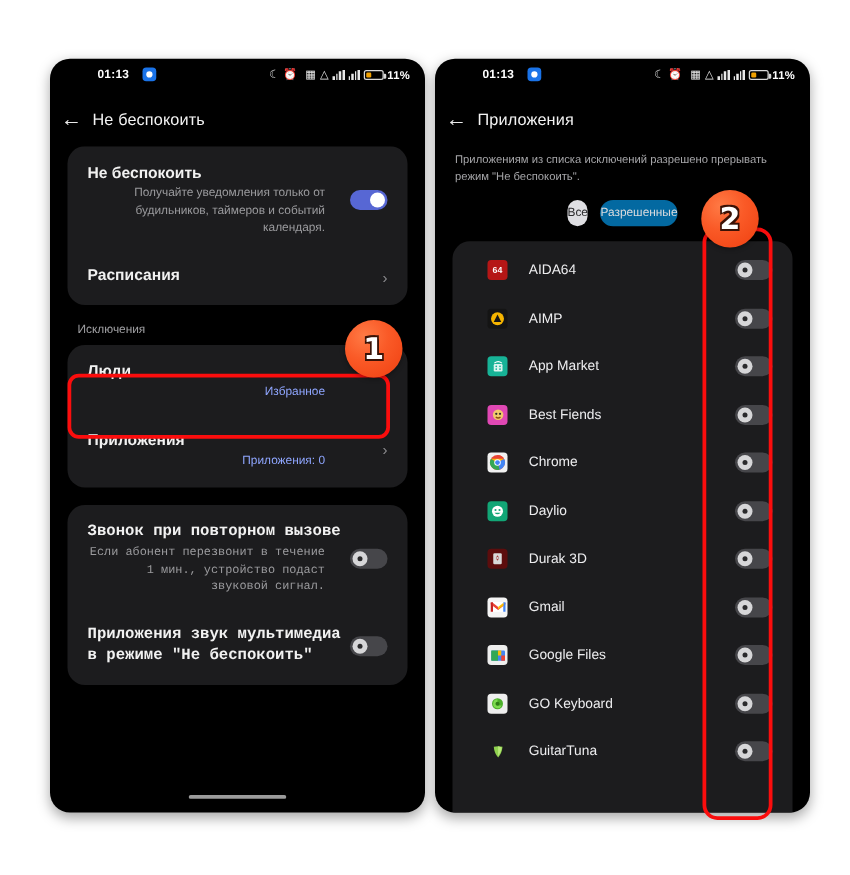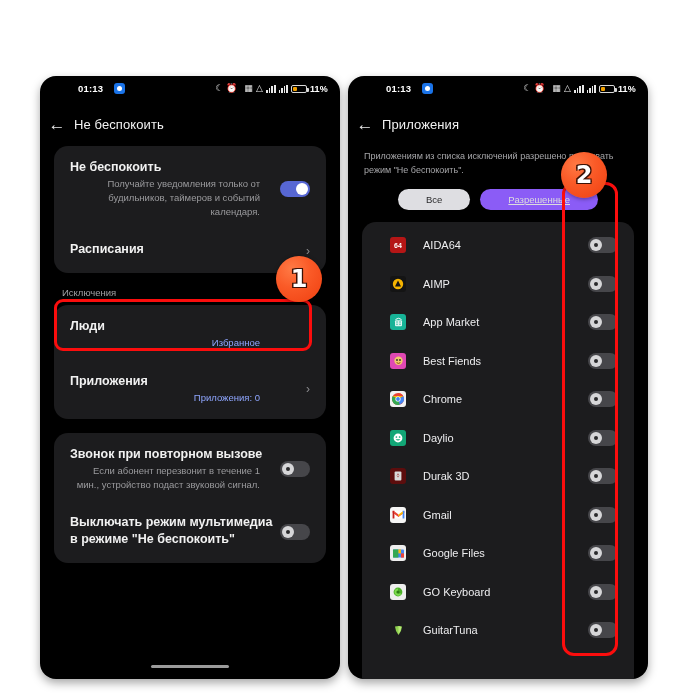--- a/index.html
+++ b/index.html
@@ -12,21 +12,20 @@
   }
   .stage{position:absolute;left:0;top:0;width:680px;height:700px;}
 
   
   .phone{
     position:absolute;
     background:#000000;
     border-radius:16px;
     overflow:hidden;
     box-shadow:0 4px 10px rgba(0,0,0,.35);
-    margin-top:29px;
   }
   #phone-left{left:40px;top:47px;width:300px;height:603px;}
   #phone-right{left:348px;top:47px;width:300px;height:603px;}
 
   
   .statusbar{
     position:relative;height:26px;
     display:flex;align-items:center;
     color:#ffffff;font-size:9.5px;font-weight:bold;
     letter-spacing:.2px;
@@ -116,24 +115,24 @@
     width:78px;height:3px;border-radius:2px;background:#9b9b9b;
   }
 
   
   .desc{
     color:#a6a6a9;font-size:9px;line-height:1.5;
     margin:4px 16px 12px 16px;
   }
   .chips{display:flex;gap:10px;justify-content:center;margin-bottom:12px;}
   .chip{
-    font-size:9.5px;padding:5px 28px;border-radius:14px;cursor:pointer;
+    font-size:9.5px;padding:5px 0;border-radius:14px;cursor:pointer;
   }
   .chip.sel{background:#dedee2;color:#2b2b2d;}
-  .chip.unsel{background:#8b5cf6;color:#dcdcde;text-decoration:underline;}
+  .chip.unsel{background:#0369a1;color:#dcdcde;}
   .applist{
     background:#1c1c1e;border-radius:14px 14px 0 0;margin:0 14px;
     padding-top:4px;height:100%;
   }
   .approw{
     position:relative;height:38.5px;display:flex;align-items:center;padding:0 28px;
   }
   .appicon{
     width:16px;height:16px;border-radius:3px;flex:0 0 16px;
     display:flex;align-items:center;justify-content:center;
@@ -223,30 +222,30 @@
           <div class="row-title">Люди</div>
           <div class="row-sub blue">Избранное</div>
         </div>
         <div class="row">
           <div class="row-title">Приложения</div>
           <div class="row-sub blue">Приложения: 0</div>
           <div class="chev">›</div>
         </div>
       </div>
 
-      <div class="card" style="margin-top:14px;">
+      <div class="card" style="margin-top:14px;font-family:Liberation Mono, monospace;">
         <div class="row">
           <div class="row-title">Звонок при повторном вызове</div>
           <div class="row-sub">Если абонент перезвонит в течение 1 мин., устройство подаст звуковой сигнал.</div>
           <div class="sw off">
               <span class="knob"></span>
             </div>
         </div>
         <div class="row">
-          <div class="row-title">Выключать режим мультимедиа</div>
+          <div class="row-title">Приложения звук мультимедиа</div>
           <div class="row-title">в режиме "Не беспокоить"</div>
           <div class="sw off">
               <span class="knob"></span>
             </div>
         </div>
       </div>
 
     </div>
 
     <div class="home-ind"></div>

